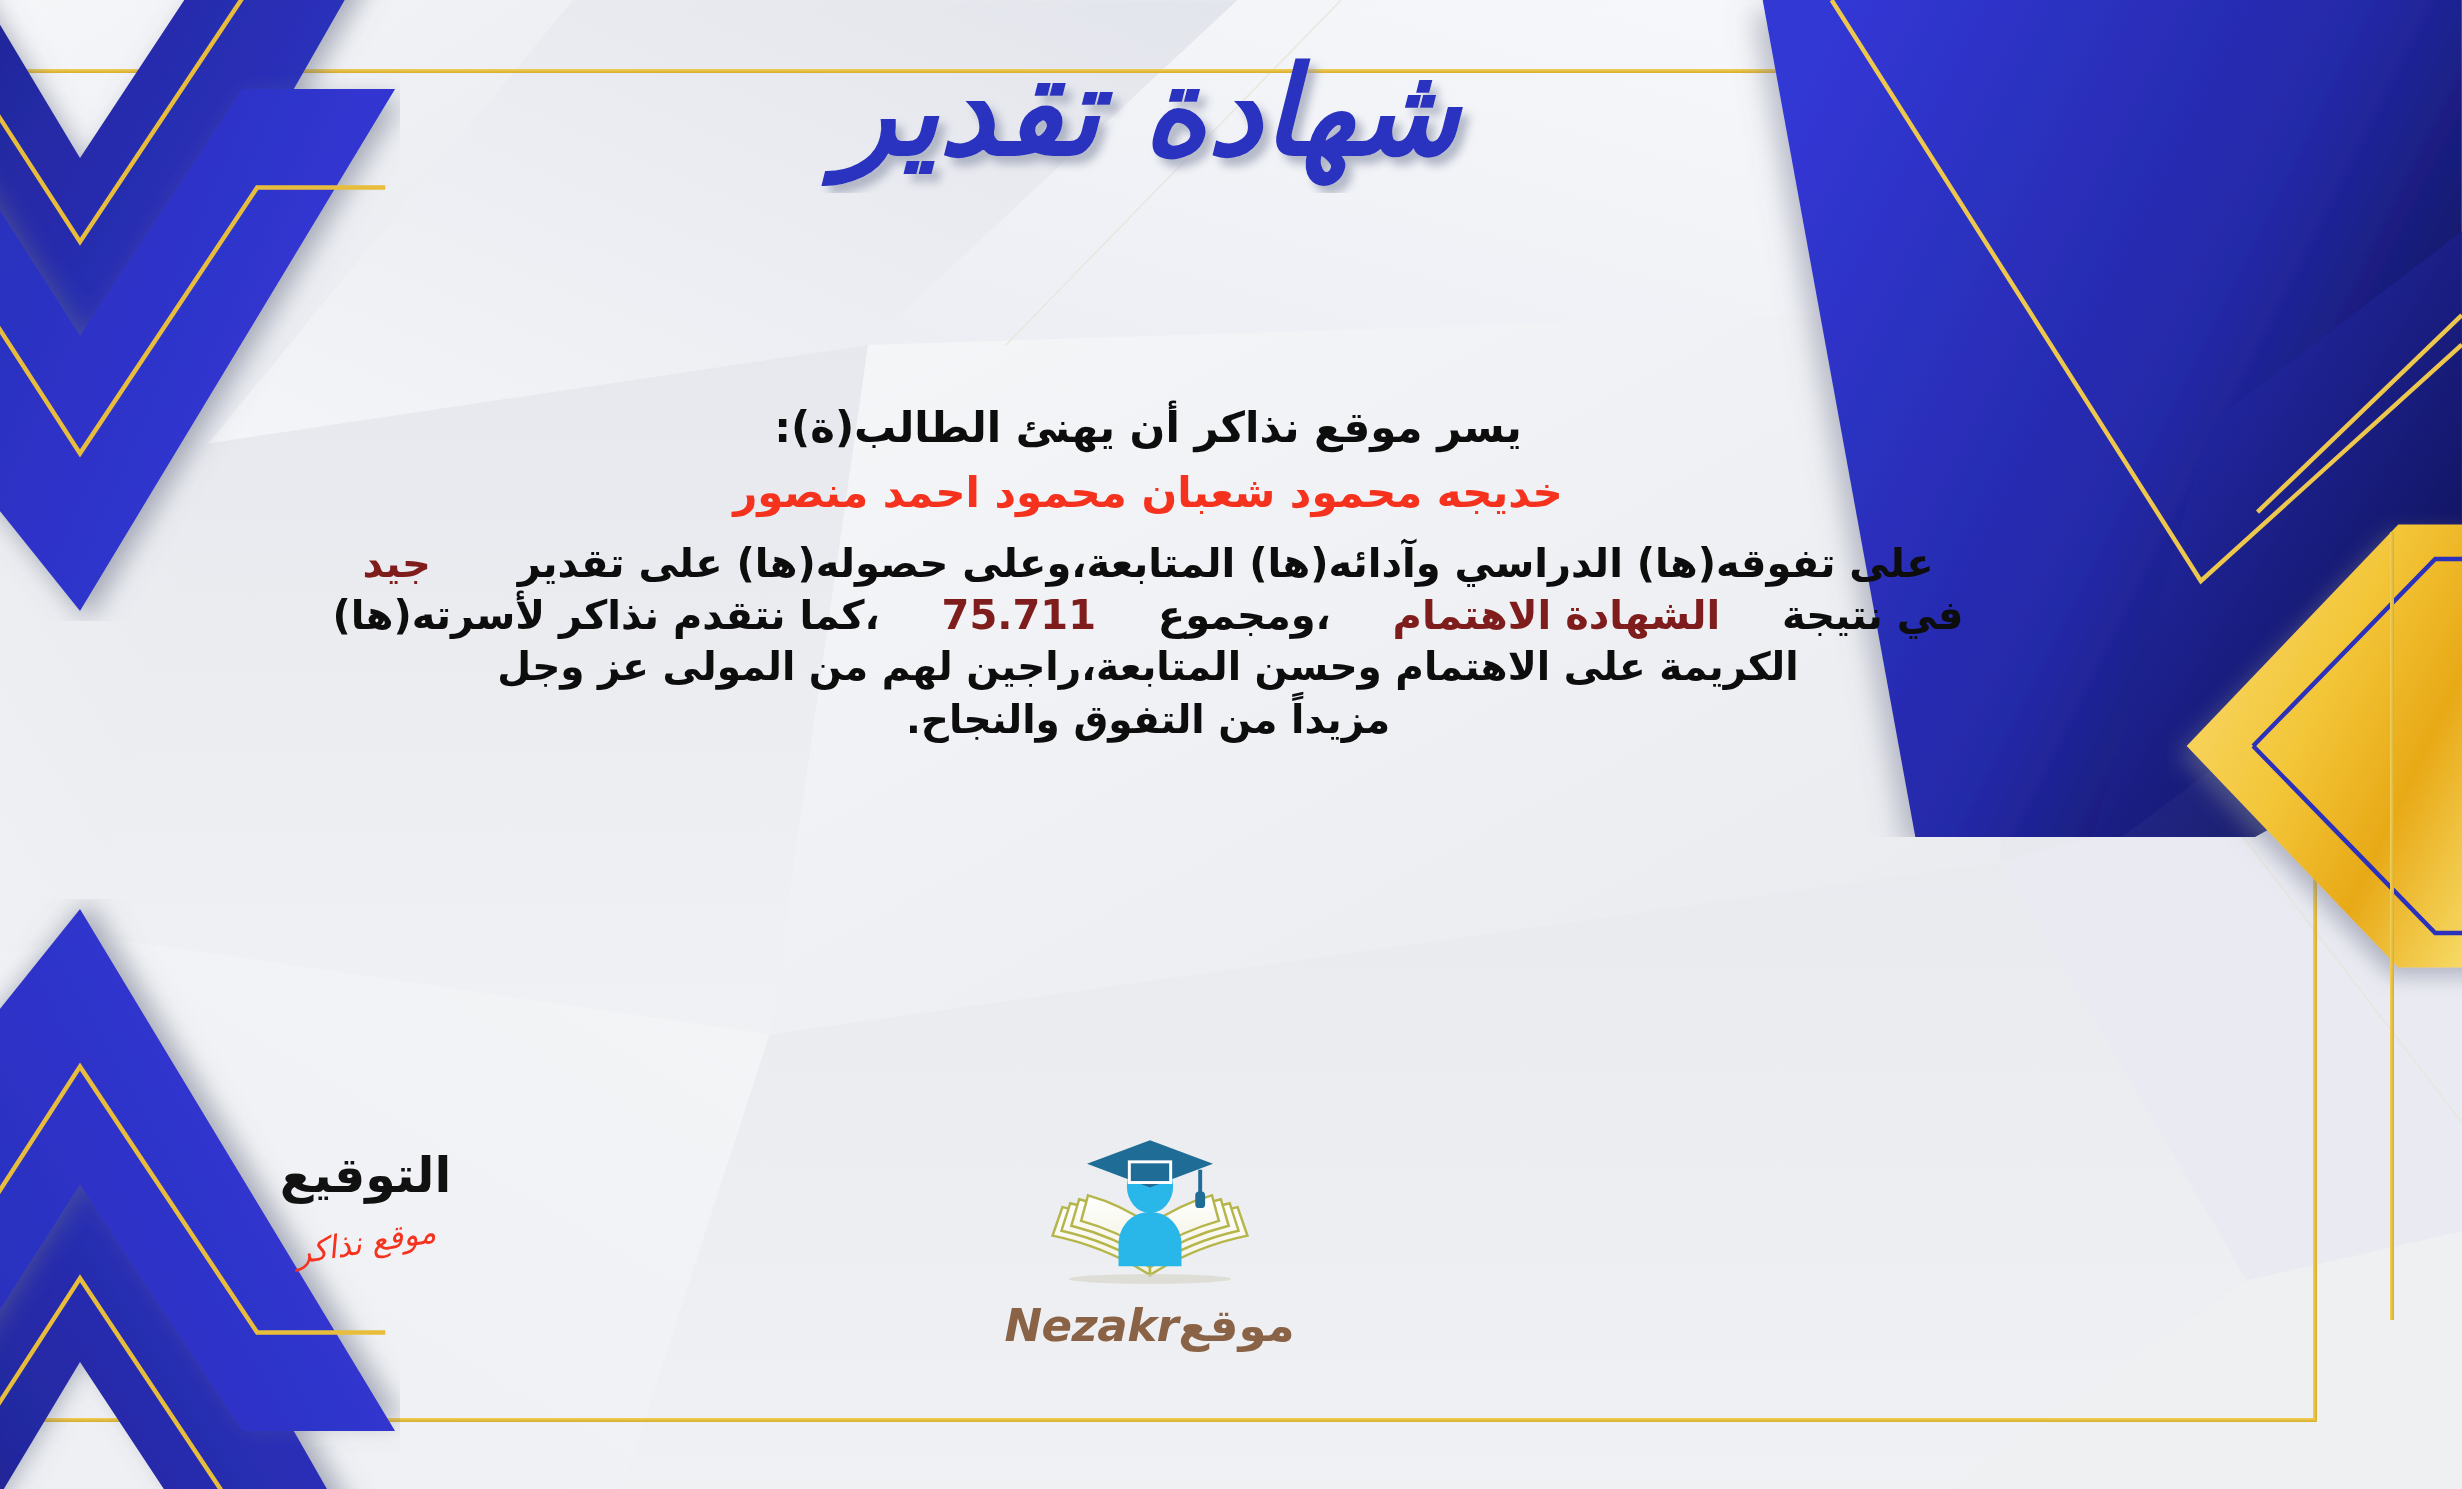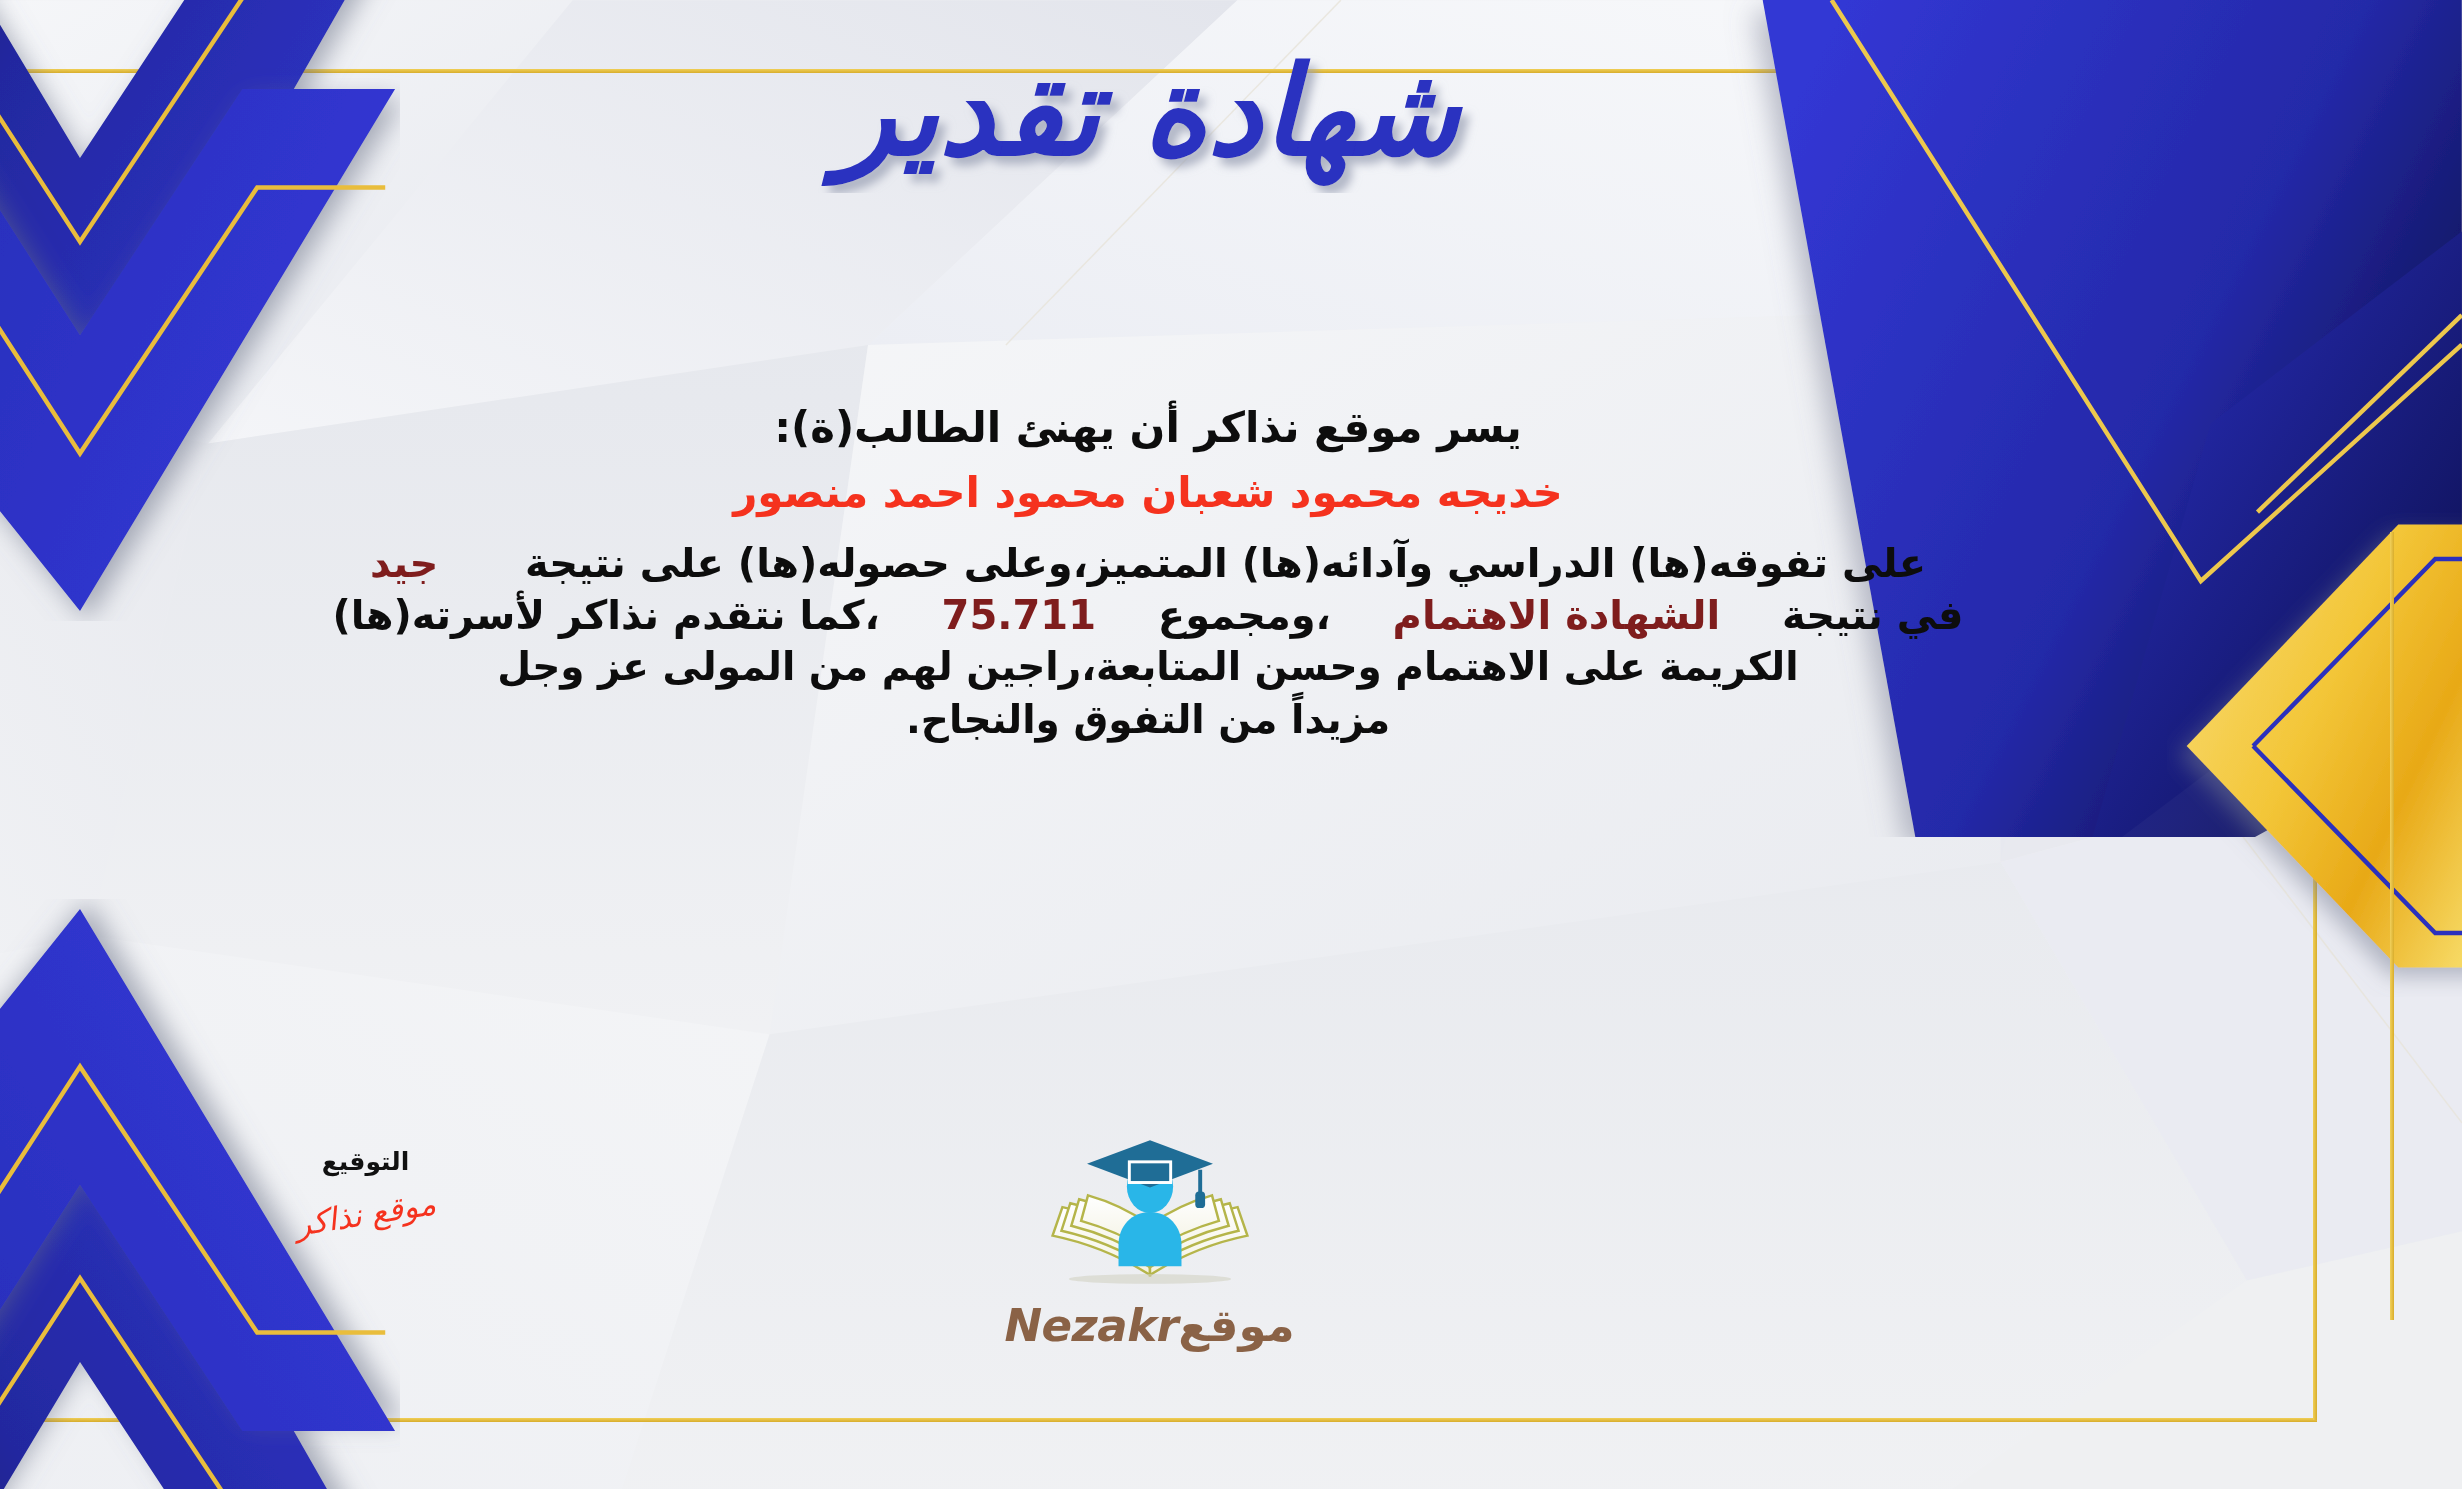--- a/index.html
+++ b/index.html
@@ -65,21 +65,21 @@
 
   
   .sign-block{
     position:absolute;
     left:379px;
     top:1147px;
     width:305px;
     text-align:center;
   }
   .sign-label{
-    font-size:25px;font-weight:700;color:#111;
+    font-size:49px;font-weight:700;color:#111;
     direction:rtl;
   }
   .sign-script{
     margin-top:19.7px;
     font-family:"DejaVu Serif","Liberation Serif",serif;
     font-style:italic;
     font-size:31.5px;
     color:#f5321e;
     direction:rtl;
     transform:rotate(-9deg);
@@ -273,21 +273,21 @@
 
       <div class="line l-intro">
         <span>يسر موقع نذاكر أن يهنئ الطالب(ة):</span>
       </div>
 
       <div class="line l-name">
         <span>خديجه محمود شعبان محمود احمد منصور</span>
       </div>
 
       <div class="line l-3">
-        <span>على تفوقه(ها) الدراسي وآدائه(ها) المتميز،وعلى حصوله(ها) على نتيجة</span>
+        <span>على تفوقه(ها) الدراسي وآدائه(ها) المتابعة،وعلى حصوله(ها) على تقدير</span>
         <span class="gap-lg"></span>
         <span class="hl">جيد</span>
       </div>
 
       <div class="line l-4">
         <span>في نتيجة</span>
         <span class="gap-md"></span>
         <span class="hl">الشهادة الاهتمام</span>
         <span class="gap-md"></span>
         <span>،ومجموع</span>

